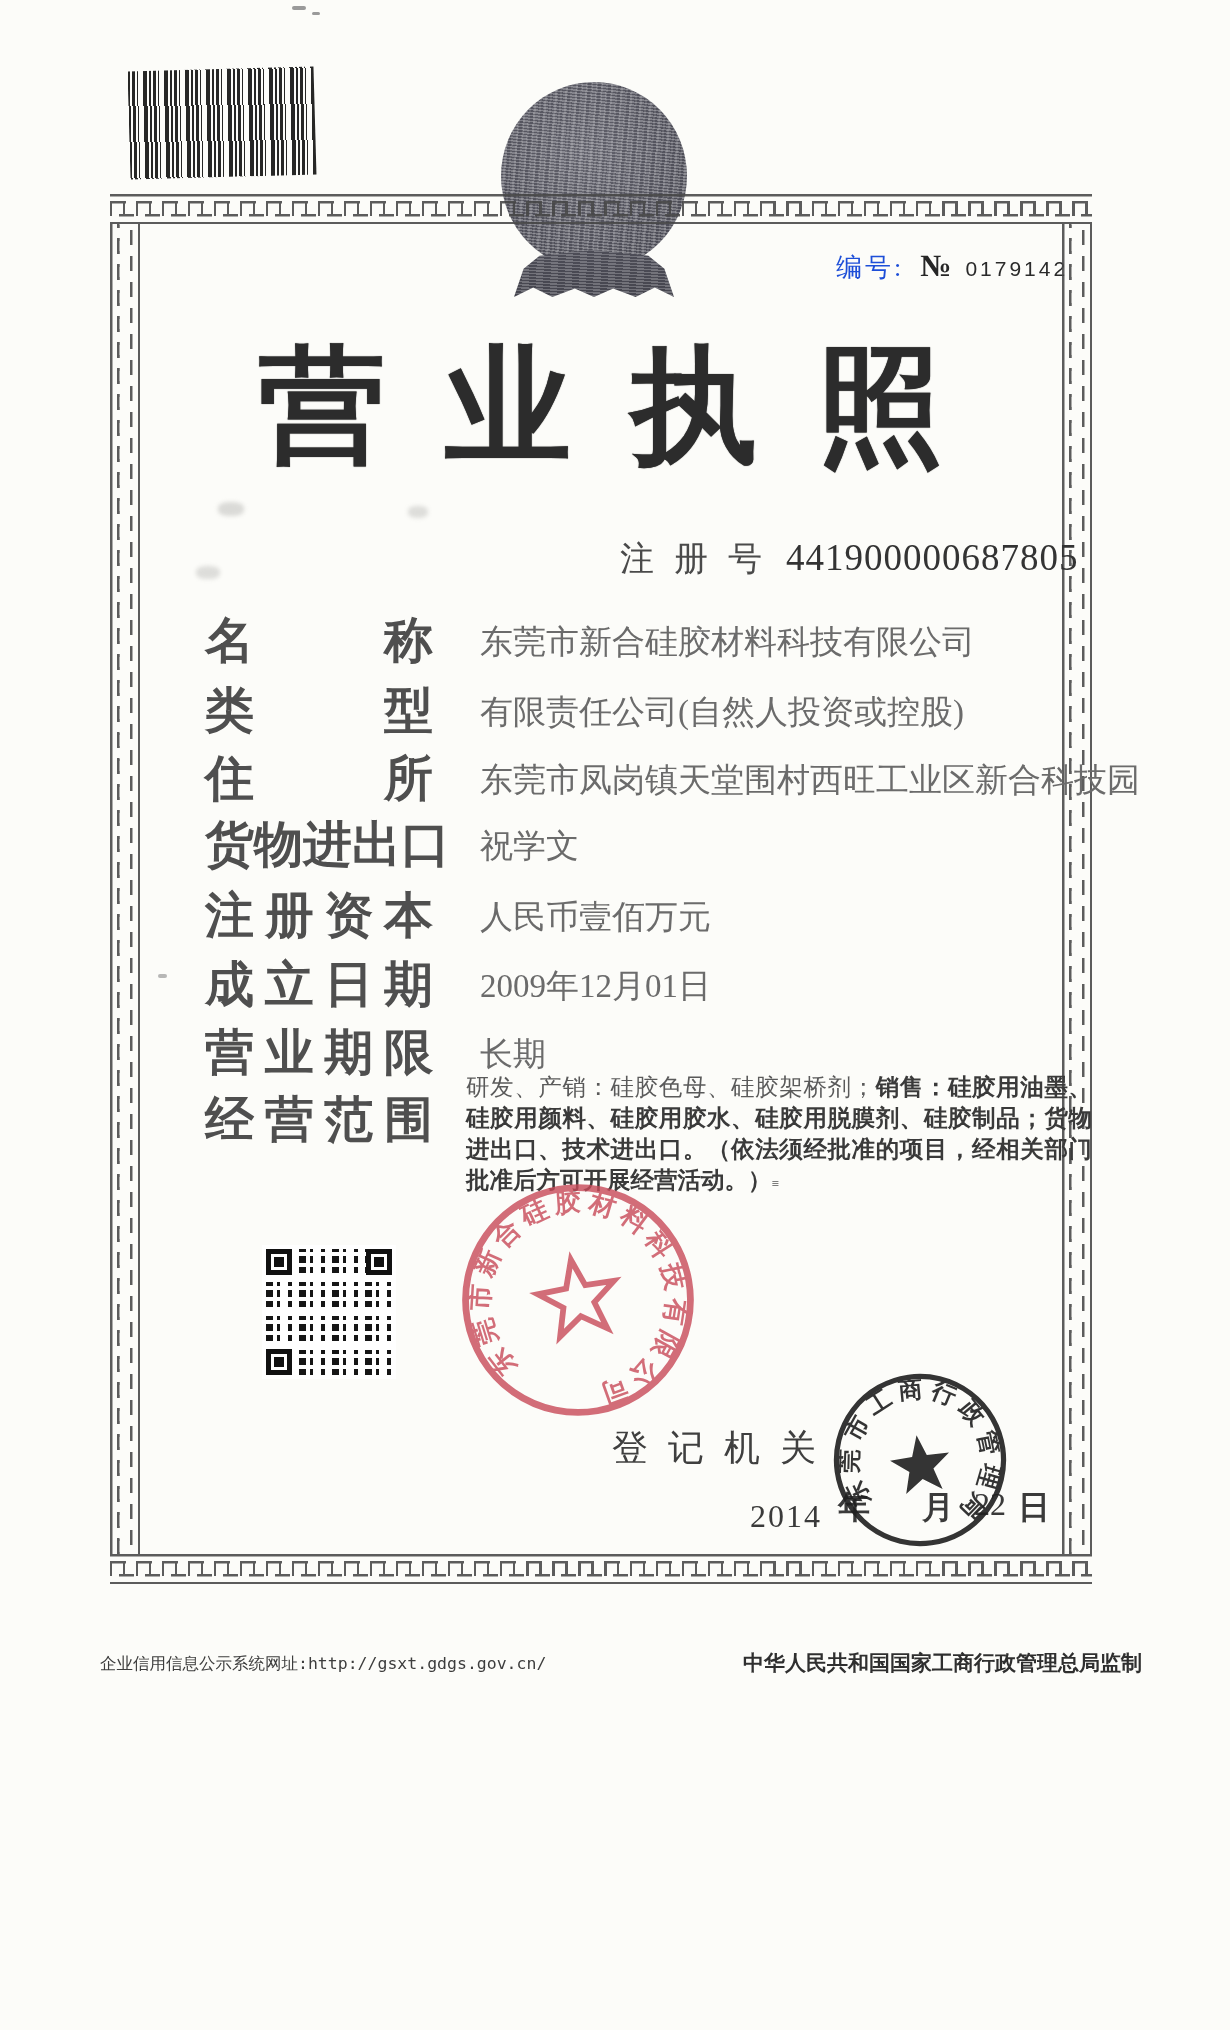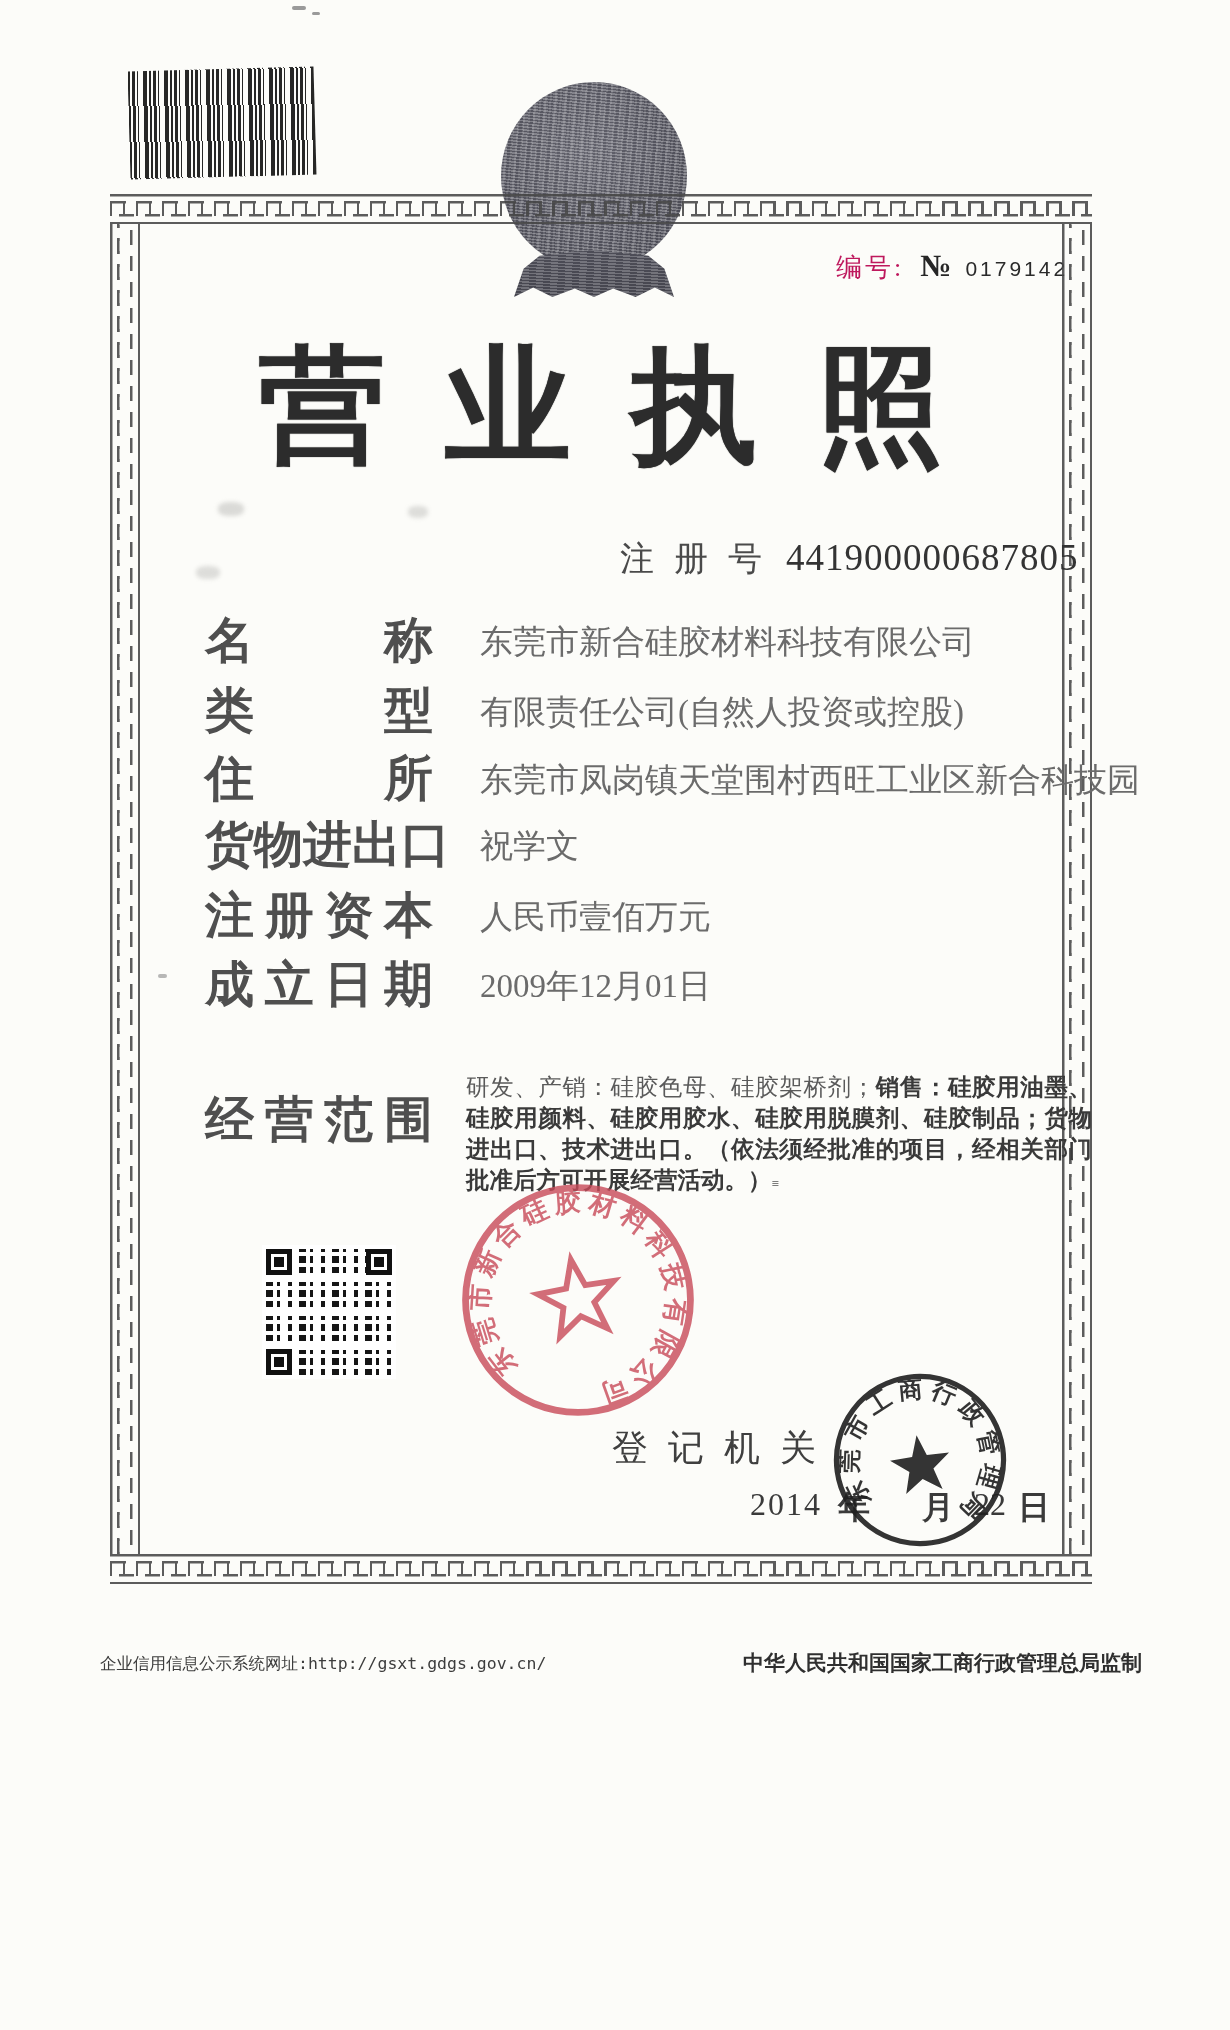--- a/index.html
+++ b/index.html
@@ -17,21 +17,21 @@
     background:
       repeating-linear-gradient(6deg,rgba(255,255,255,.22) 0 1.5px,rgba(20,20,30,.12) 1.5px 3px),
       repeating-linear-gradient(95deg,rgba(255,255,255,.14) 0 2px,transparent 2px 5px),
       radial-gradient(circle at 45% 38%,#6e6e78 0%,#5a5a64 55%,#4d4d56 100%);}
   .emblem-skirt{position:absolute;left:13px;top:168px;width:160px;height:47px;
     background:
       repeating-linear-gradient(4deg,rgba(255,255,255,.2) 0 1.5px,rgba(20,20,30,.12) 1.5px 3px),
       linear-gradient(#55555f,#4c4c55);
     clip-path:polygon(0 100%,6% 40%,16% 12%,50% 0,84% 12%,94% 40%,100% 100%,88% 80%,76% 100%,62% 82%,50% 100%,38% 82%,24% 100%,12% 80%);}
   .serial-row{position:absolute;left:836px;top:248px;white-space:nowrap;color:#262626;}
-  .serial-label{font-size:26px;letter-spacing:3px;color:#be185d;}
+  .serial-label{font-size:26px;letter-spacing:3px;color:#1d4ed8;}
   .serial-no-sign{font-size:31px;font-weight:bold;margin-left:12px;}
   .serial-number{font-family:Liberation Sans, sans-serif;font-size:21px;letter-spacing:3px;margin-left:10px;color:#2a2a2a;}
 
   
   .frame{position:absolute;left:110px;top:194px;width:982px;height:1390px;}
   .edge{position:absolute;opacity:.88;}
   .edge-h{left:0;right:0;height:30px;
     background:
       linear-gradient(#474747,#474747) 0 0/100% 2.5px no-repeat,
       linear-gradient(#474747,#474747) 0 100%/100% 2.5px no-repeat,
@@ -81,21 +81,21 @@
   
   .seal{position:absolute;}
   .seal-red{left:452px;top:1174px;width:252px;height:252px;transform:rotate(-10deg);opacity:.8;z-index:6;}
   .seal-black{left:826px;top:1366px;width:188px;height:188px;transform:rotate(-8deg);opacity:.9;z-index:6;}
   .seal text{font-family:"Liberation Serif",serif;font-weight:bold;}
 
   
   .registry-label{position:absolute;left:612px;top:1424px;font-size:36px;letter-spacing:20px;color:#3f3f3f;font-weight:400;z-index:4;}
   .date-row{position:absolute;left:0;top:1486px;width:1230px;height:40px;font-size:32px;color:#3a3a3a;z-index:4;}
   .date-row span{position:absolute;white-space:nowrap;}
-  .d-year{left:750px;letter-spacing:2px;} .d-year-unit{left:838px;font-weight:600;}
+  .d-year{left:750px;letter-spacing:2px;margin-top:12px;} .d-year-unit{left:838px;font-weight:600;}
   .d-month-unit{left:922px;font-weight:600;} .d-day{left:974px;} .d-day-unit{left:1018px;font-weight:600;}
   .footer{position:absolute;top:1606px;left:0;width:1230px;height:30px;margin-top:43px;}
   .footer-left{position:absolute;left:100px;top:4px;font-family:"DejaVu Sans Mono",monospace;font-size:16.5px;color:#3d3d3d;}
   .footer-right{position:absolute;right:88px;top:0;font-size:21px;font-weight:700;color:#2f2f2f;}
 
   
   .noise{position:absolute;background:#9a9a9a;border-radius:2px;}
   .smudge{position:absolute;background:#b9b9b6;filter:blur(2px);border-radius:40%;}
 </style>
 </head>
@@ -145,20 +145,24 @@
     <span class="flabel">货物进出口</span>
     <span class="fvalue">祝学文</span>
   </div>
   <div class="row" style="top:893px">
     <span class="flabel">注册资本</span>
     <span class="fvalue">人民币壹佰万元</span>
   </div>
   <div class="row" style="top:962px">
     <span class="flabel">成立日期</span>
     <span class="fvalue">2009年12月01日</span>
+  </div>
+  <div class="row" style="top:1030px">
+    <span class="flabel">营业期限</span>
+    <span class="fvalue">长期</span>
   </div>
   <div class="row" style="top:1097px">
     <span class="flabel">经营范围</span>
   </div>
   <div class="scope-para">
     <span>研发、产销：硅胶色母、硅胶架桥剂；</span><span class="scope-strong">销售：硅胶用油墨、硅胶用颜料、硅胶用胶水、硅胶用脱膜剂、硅胶制品；货物进出口、技术进出口。（依法须经批准的项目，经相关部门批准后方可开展经营活动。）</span><span class="scope-mark">≡</span>
   </div>
 
   <div class="qr">
     <div class="qr-inner">

